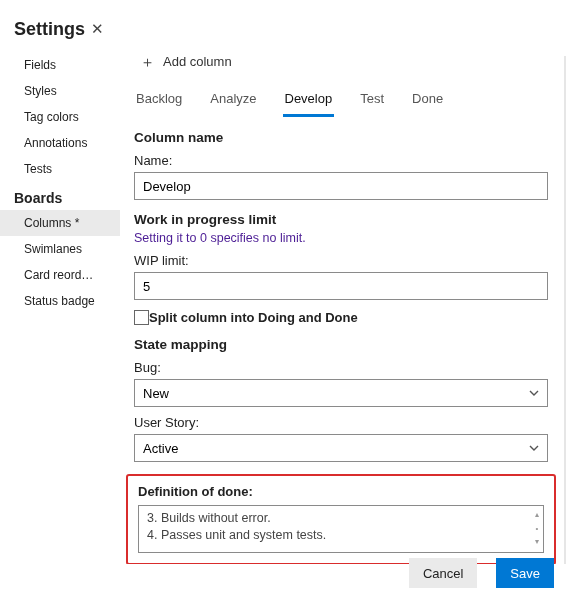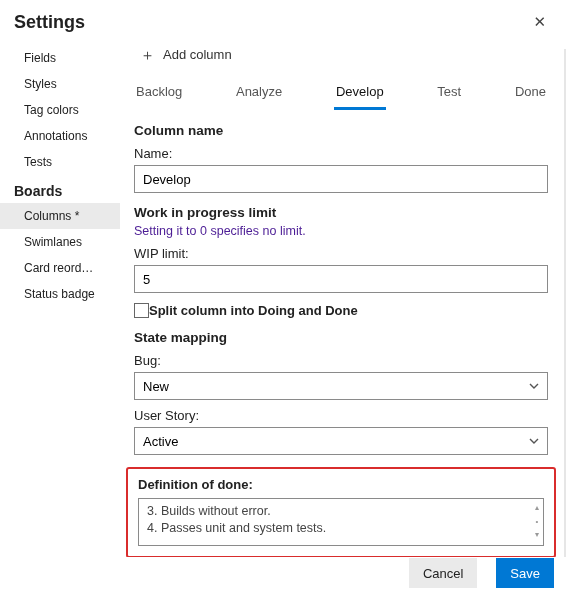--- a/index.html
+++ b/index.html
@@ -10,22 +10,21 @@
     color: #222;
     background: #fff;
     width: 568px;
     height: 598px;
     overflow: hidden;
     position: relative;
   }
   .header {
     display: flex;
     align-items: center;
-    justify-content: space-between;
-    padding: 11px 16px 6px 14px;
+    padding: 18px 16px 6px 14px;
   }
   .header h1 {
     font-size: 18px;
     font-weight: 600;
     margin: 0;
   }
   .close-x {
     font-size: 15px;
     color: #444;
     cursor: pointer;
@@ -82,21 +81,20 @@
   .plus {
     font-size: 15px;
     line-height: 1;
     color: #444;
   }
   .tabs {
     display: flex;
     gap: 24px;
     padding: 4px 10px 0 10px;
     border-bottom: 1px solid transparent;
-    justify-content: space-between;
   }
   .tab {
     padding: 6px 2px 8px;
     font-size: 13px;
     color: #555;
     cursor: pointer;
     border-bottom: 3px solid transparent;
   }
   .tab.active {
     color: #111;

